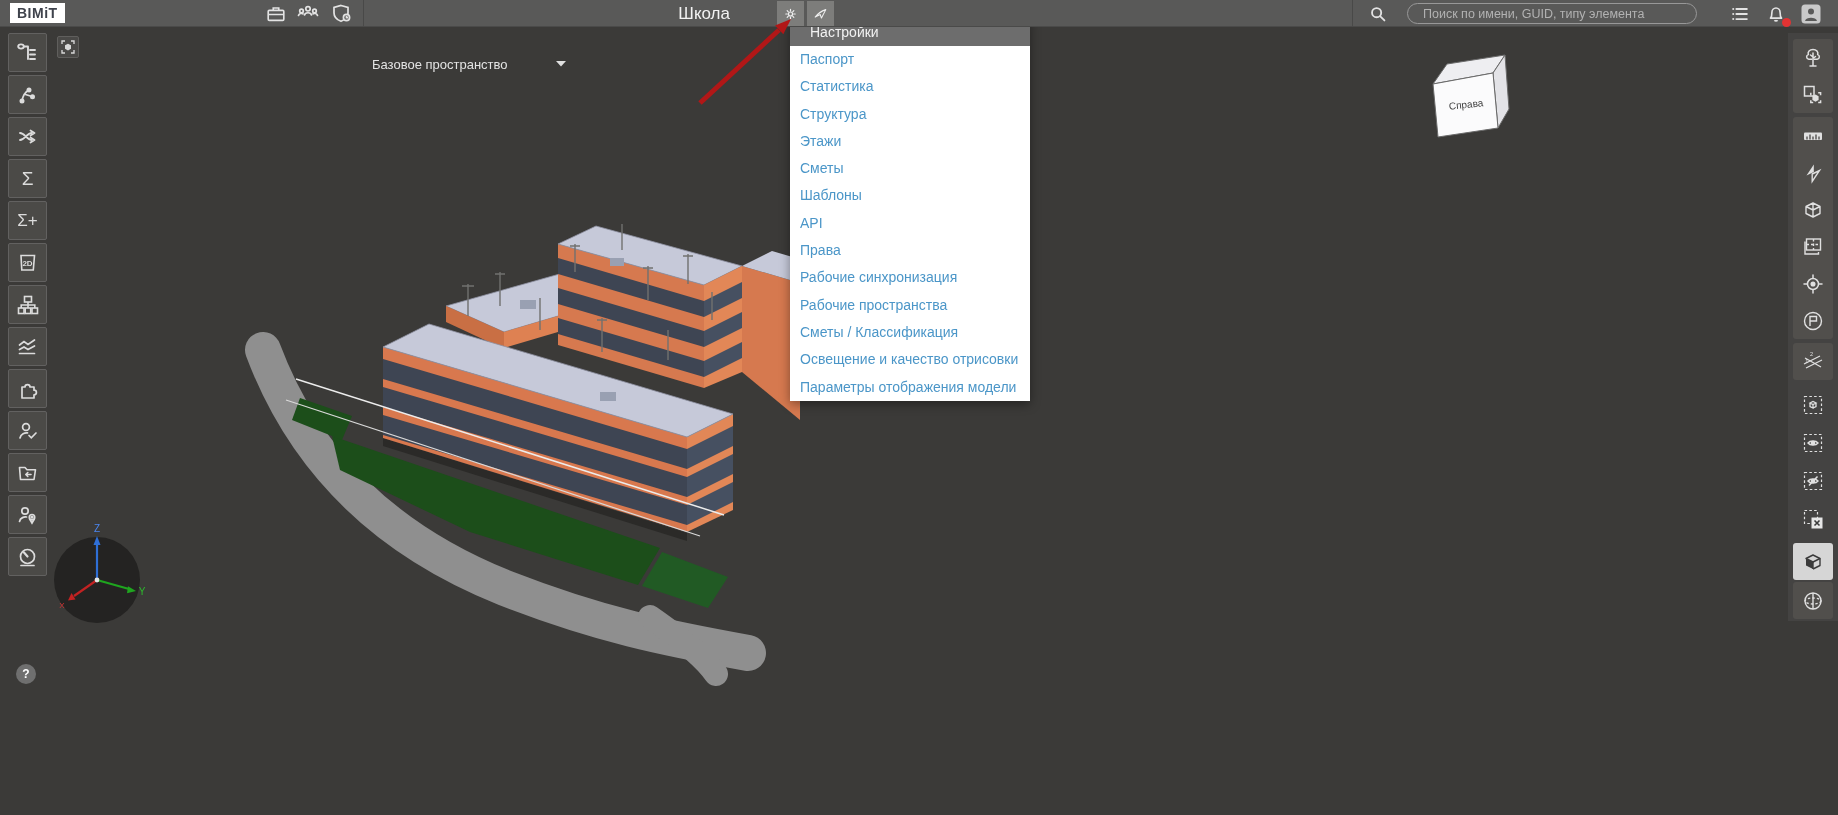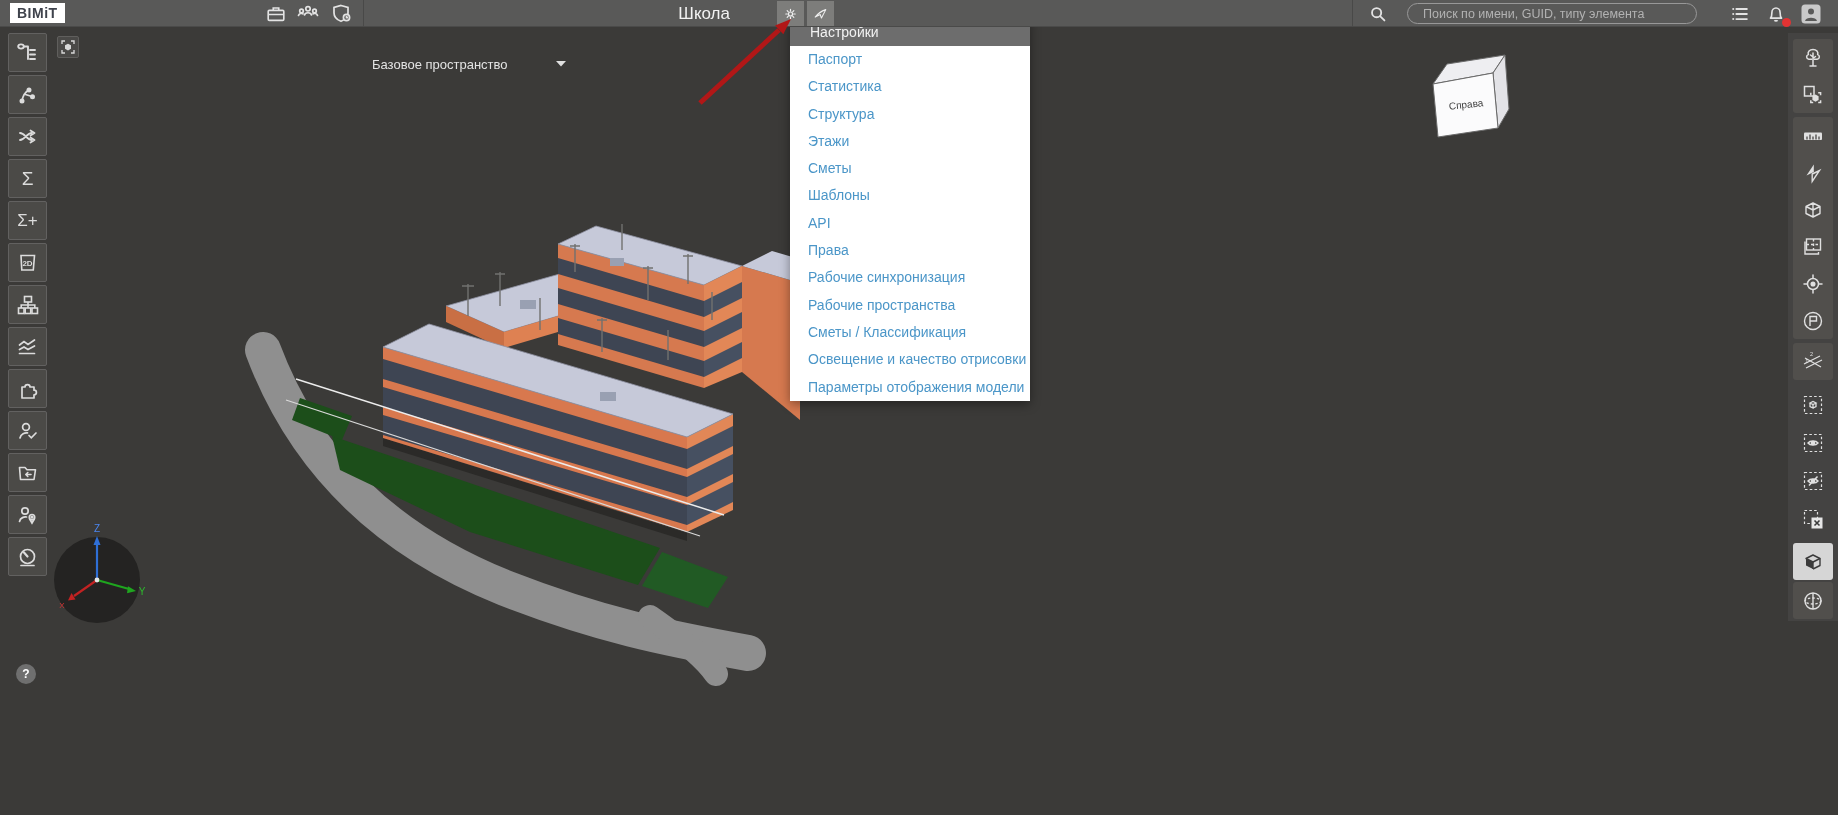--- a/index.html
+++ b/index.html
@@ -44,21 +44,21 @@
   .rbtn{width:40px;height:37px;background:transparent;border:none;display:flex;
         align-items:center;justify-content:center;padding:0;}
   .rbtn.lightbg{background:#d6d6d6;border-radius:3px;margin-top:6px;}
   .rdashed{margin-top:6px;display:flex;flex-direction:column;align-items:center;gap:1px;}
 
   
   .menu{position:absolute;left:790px;top:18px;width:240px;background:#ffffff;z-index:28;
         box-shadow:0 3px 10px rgba(0,0,0,.4);}
   .menu-header{height:28px;line-height:28px;background:#6d6d6d;color:#f2f2f2;
                font-size:14px;padding-left:20px;}
-  .menu-item{height:27.3px;line-height:27.3px;color:#4b96c8;font-size:14px;padding-left:18px;cursor:pointer;}
+  .menu-item{height:27.3px;line-height:27.3px;color:#4b96c8;font-size:14px;padding-left:10px;cursor:pointer;}
 
   
   .canvas-svg{position:absolute;left:0;top:0;z-index:1;}
   .arrow-svg{position:absolute;left:0;top:0;z-index:50;pointer-events:none;}
   .focusbtn{position:absolute;left:57px;top:36px;width:22px;height:22px;background:#4a4947;
             border:1px solid #605f5d;border-radius:2px;z-index:10;display:flex;align-items:center;justify-content:center;padding:0;}
   .help{position:absolute;left:16px;top:664px;width:20px;height:20px;border-radius:50%;background:#6f6f6f;
         color:#fff;font-size:12px;font-weight:bold;text-align:center;line-height:20px;z-index:10;}
   svg text{font-family:"Liberation Sans","DejaVu Sans",sans-serif;}
 </style>

